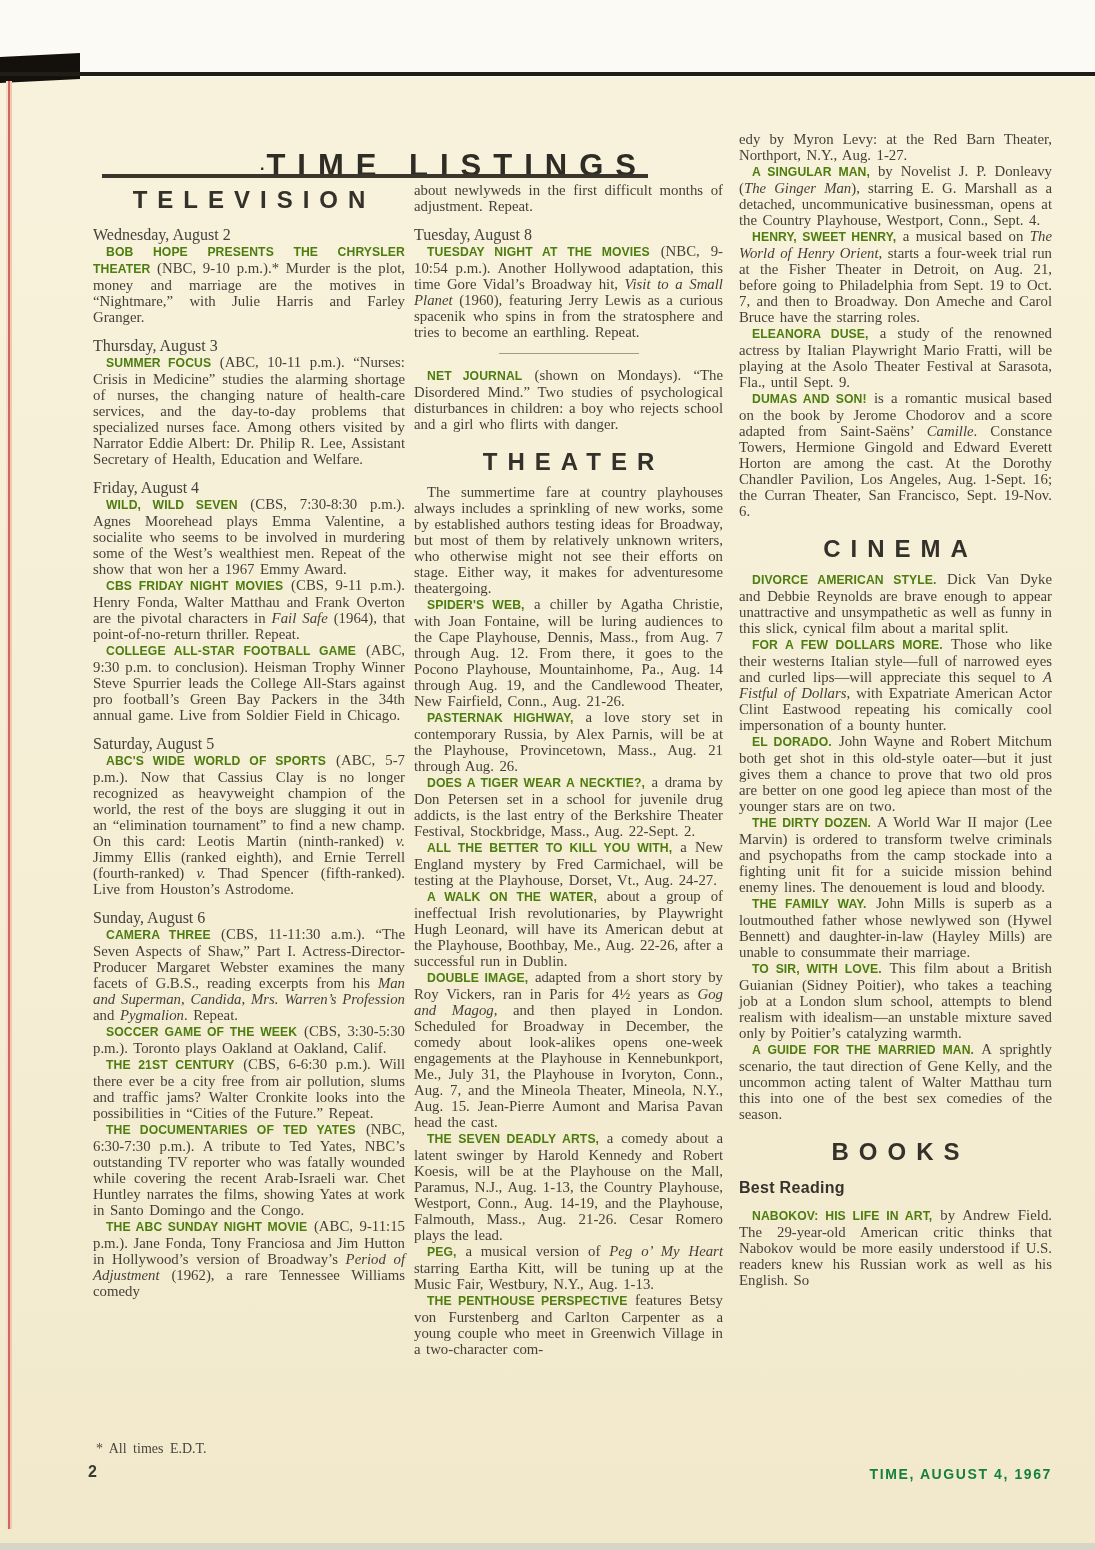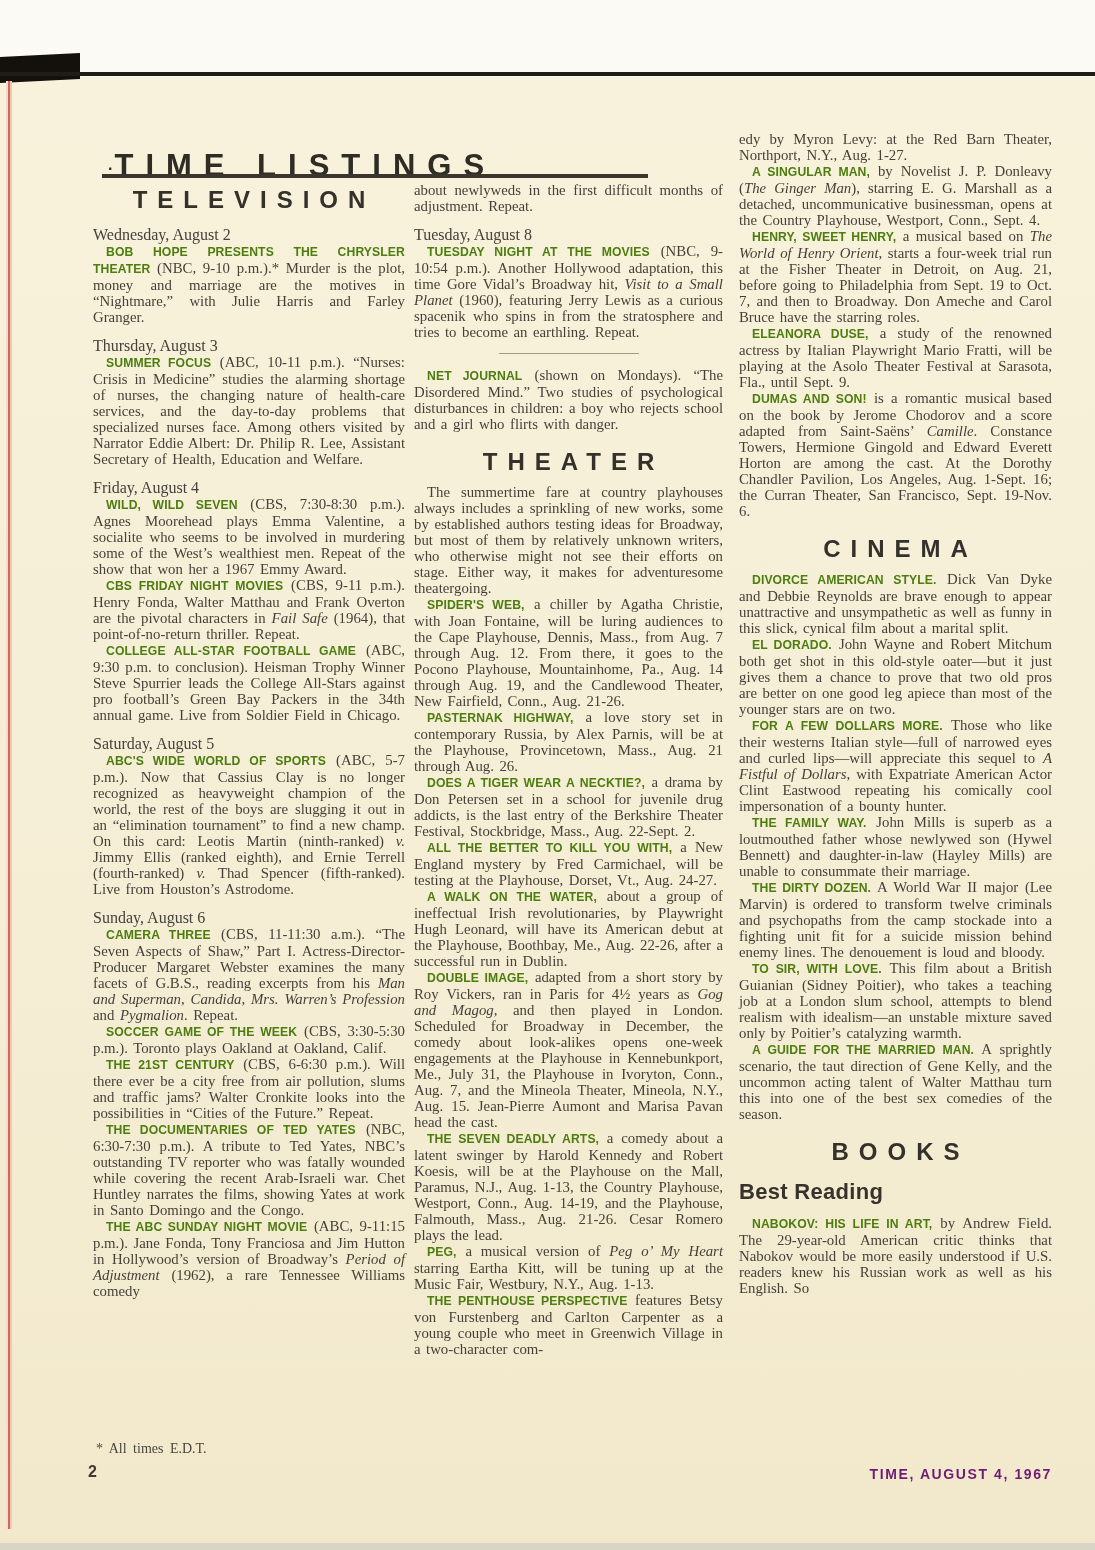--- a/index.html
+++ b/index.html
@@ -15,21 +15,21 @@
   }
   .top-edge { position:absolute; left:0; top:72px; width:1095px; height:4px; background:#201d18; }
   .corner-blob { position:absolute; left:0; top:55px; width:80px; height:26px; background:#14110d; transform:skewY(-3deg); }
   .red-strip {
     position:absolute; left:6px; top:81px; width:6px; height:1448px;
     background:linear-gradient(90deg,#f3ddce 0 2px,#d2685a 2px 4px,#eec8b5 4px 6px);
   }
 
   
   .masthead-title {
-    position:absolute; left:108px; top:127px; width:540px; text-align:left;
+    position:absolute; left:108px; top:127px; width:540px; text-align:right;
     font-family:"Liberation Sans", sans-serif; font-weight:700; font-size:31px;
     letter-spacing:12px; color:#2f2c26; white-space:nowrap;
   }
   .masthead-title .dot { font-size:16px; letter-spacing:2px; vertical-align:6px; }
   .title-rule { position:absolute; left:102px; top:174px; width:546px; height:4px; background:#3a362e; }
 
   
   .col { position:absolute; color:#453f38; }
   .col1 { left:93px;  top:186px; width:312px; }
   .col2 { left:414px; top:182px; width:309px; }
@@ -43,35 +43,35 @@
   }
   .section {
     font-family:"Liberation Sans", sans-serif; font-weight:700; font-size:24px;
     letter-spacing:10px; padding-left:10px; text-align:center; color:#34312b;
     margin:16px 0 8px; white-space:nowrap;
   }
   .col1 .section:first-child { margin-top:0; }
   .date { font-size:16px; line-height:16px; text-align:left; margin:13px 0 0; color:#45413b; }
   .divider { width:140px; height:1px; background:#a29b8c; margin:13px auto; }
   .subhead {
-    font-family:"Liberation Sans", sans-serif; font-weight:700; font-size:22px;
+    font-family:"Liberation Sans", sans-serif; font-weight:700; font-size:16px;
     color:#37332c; text-align:left; margin:12px 0 10px; letter-spacing:0.3px;
   }
   .col .section.books { margin-bottom:13px; }
 
   
   .footnote { position:absolute; left:96px; top:1441px; font-size:14px; color:#4a453e; word-spacing:3px; }
   .page-num {
     position:absolute; left:88px; top:1463px; font-family:"Liberation Sans", sans-serif;
     font-weight:700; font-size:16px; color:#3c3832;
   }
   .issue-footer {
     position:absolute; left:720px; top:1466px; width:332px; text-align:right;
     font-family:"Liberation Sans", sans-serif; font-weight:700; font-size:14px;
-    letter-spacing:1.6px; color:#701a75; white-space:nowrap;
+    letter-spacing:1.6px; color:#15803d; white-space:nowrap;
   }
   i { font-style:italic; }
 </style>
 </head>
 <body>
 
 <div class="stage">
   <div class="page"></div>
   <div class="corner-blob"></div>
   <div class="top-edge"></div>
@@ -119,24 +119,24 @@
       <p class="entry"><span class="lead">THE PENTHOUSE PERSPECTIVE</span><span> features Betsy von Furstenberg and Carlton Carpenter as a young couple who meet in Greenwich Village in a two-character com-</span></p>
     </div>
   <div class="col col3">
       <p class="cont">edy by Myron Levy: at the Red Barn Theater, Northport, N.Y., Aug. 1-27.</p>
       <p class="entry"><span class="lead">A SINGULAR MAN,</span><span> by Novelist J. P. Donleavy (<i>The Ginger Man</i>), starring E. G. Marshall as a detached, uncommunicative businessman, opens at the Country Playhouse, Westport, Conn., Sept. 4.</span></p>
       <p class="entry"><span class="lead">HENRY, SWEET HENRY,</span><span> a musical based on <i>The World of Henry Orient</i>, starts a four-week trial run at the Fisher Theater in Detroit, on Aug. 21, before going to Philadelphia from Sept. 19 to Oct. 7, and then to Broadway. Don Ameche and Carol Bruce have the starring roles.</span></p>
       <p class="entry"><span class="lead">ELEANORA DUSE,</span><span> a study of the renowned actress by Italian Playwright Mario Fratti, will be playing at the Asolo Theater Festival at Sarasota, Fla., until Sept. 9.</span></p>
       <p class="entry"><span class="lead">DUMAS AND SON!</span><span> is a romantic musical based on the book by Jerome Chodorov and a score adapted from Saint-Saëns’ <i>Camille</i>. Constance Towers, Hermione Gingold and Edward Everett Horton are among the cast. At the Dorothy Chandler Pavilion, Los Angeles, Aug. 1-Sept. 16; the Curran Theater, San Francisco, Sept. 19-Nov. 6.</span></p>
       <div class="section">CINEMA</div>
       <p class="entry"><span class="lead">DIVORCE AMERICAN STYLE.</span><span> Dick Van Dyke and Debbie Reynolds are brave enough to appear unattractive and unsympathetic as well as funny in this slick, cynical film about a marital split.</span></p>
+      <p class="entry"><span class="lead">FOR A FEW DOLLARS MORE.</span><span> Those who like their westerns Italian style—full of narrowed eyes and curled lips—will appreciate this sequel to <i>A Fistful of Dollars</i>, with Expatriate American Actor Clint Eastwood repeating his comically cool impersonation of a bounty hunter.</span></p>
       <p class="entry"><span class="lead">EL DORADO.</span><span> John Wayne and Robert Mitchum both get shot in this old-style oater—but it just gives them a chance to prove that two old pros are better on one good leg apiece than most of the younger stars are on two.</span></p>
-      <p class="entry"><span class="lead">FOR A FEW DOLLARS MORE.</span><span> Those who like their westerns Italian style—full of narrowed eyes and curled lips—will appreciate this sequel to <i>A Fistful of Dollars</i>, with Expatriate American Actor Clint Eastwood repeating his comically cool impersonation of a bounty hunter.</span></p>
+      <p class="entry"><span class="lead">THE DIRTY DOZEN.</span><span> A World War II major (Lee Marvin) is ordered to transform twelve criminals and psychopaths from the camp stockade into a fighting unit fit for a suicide mission behind enemy lines. The denouement is loud and bloody.</span></p>
       <p class="entry"><span class="lead">THE FAMILY WAY.</span><span> John Mills is superb as a loutmouthed father whose newlywed son (Hywel Bennett) and daughter-in-law (Hayley Mills) are unable to consummate their marriage.</span></p>
-      <p class="entry"><span class="lead">THE DIRTY DOZEN.</span><span> A World War II major (Lee Marvin) is ordered to transform twelve criminals and psychopaths from the camp stockade into a fighting unit fit for a suicide mission behind enemy lines. The denouement is loud and bloody.</span></p>
       <p class="entry"><span class="lead">TO SIR, WITH LOVE.</span><span> This film about a British Guianian (Sidney Poitier), who takes a teaching job at a London slum school, attempts to blend realism with idealism—an unstable mixture saved only by Poitier’s catalyzing warmth.</span></p>
       <p class="entry"><span class="lead">A GUIDE FOR THE MARRIED MAN.</span><span> A sprightly scenario, the taut direction of Gene Kelly, and the uncommon acting talent of Walter Matthau turn this into one of the best sex comedies of the season.</span></p>
       <div class="section books">BOOKS</div>
       <div class="subhead">Best Reading</div>
       <p class="entry"><span class="lead">NABOKOV: HIS LIFE IN ART,</span><span> by Andrew Field. The 29-year-old American critic thinks that Nabokov would be more easily understood if U.S. readers knew his Russian work as well as his English. So</span></p>
     </div>
 
   <div class="footnote">* All times E.D.T.</div>
   <div class="page-num">2</div>
   <div class="issue-footer">TIME, AUGUST 4, 1967</div>

